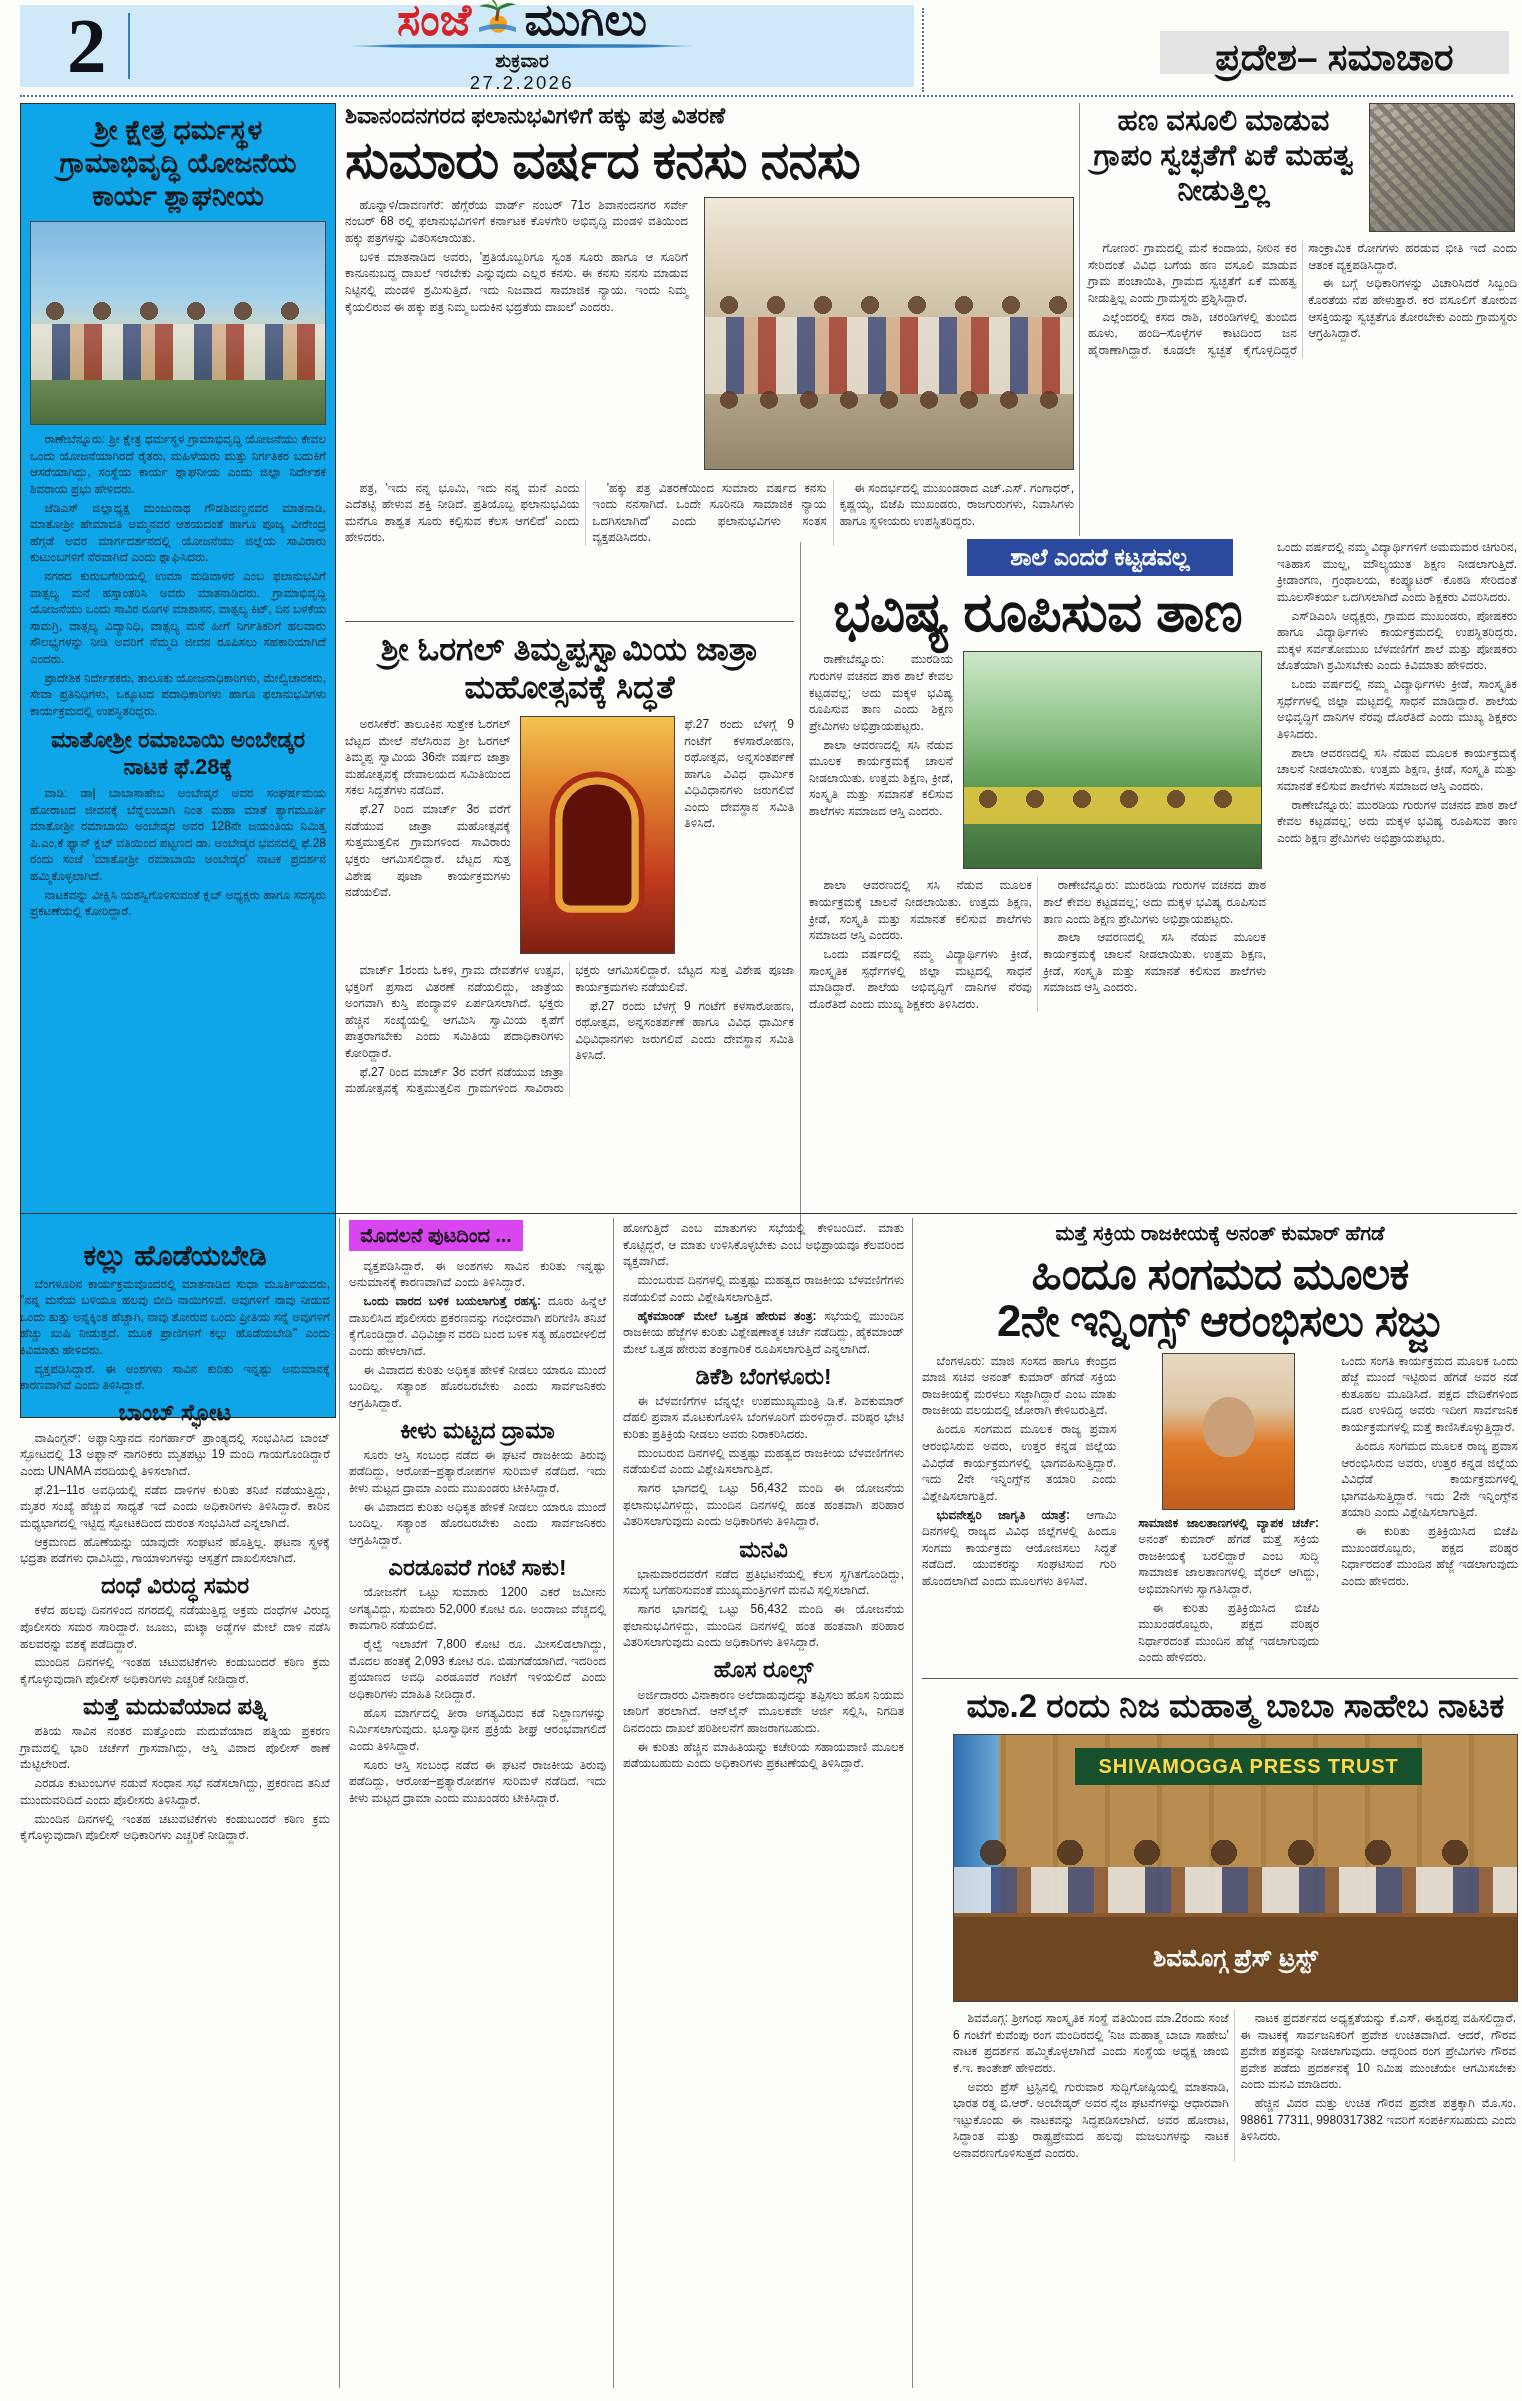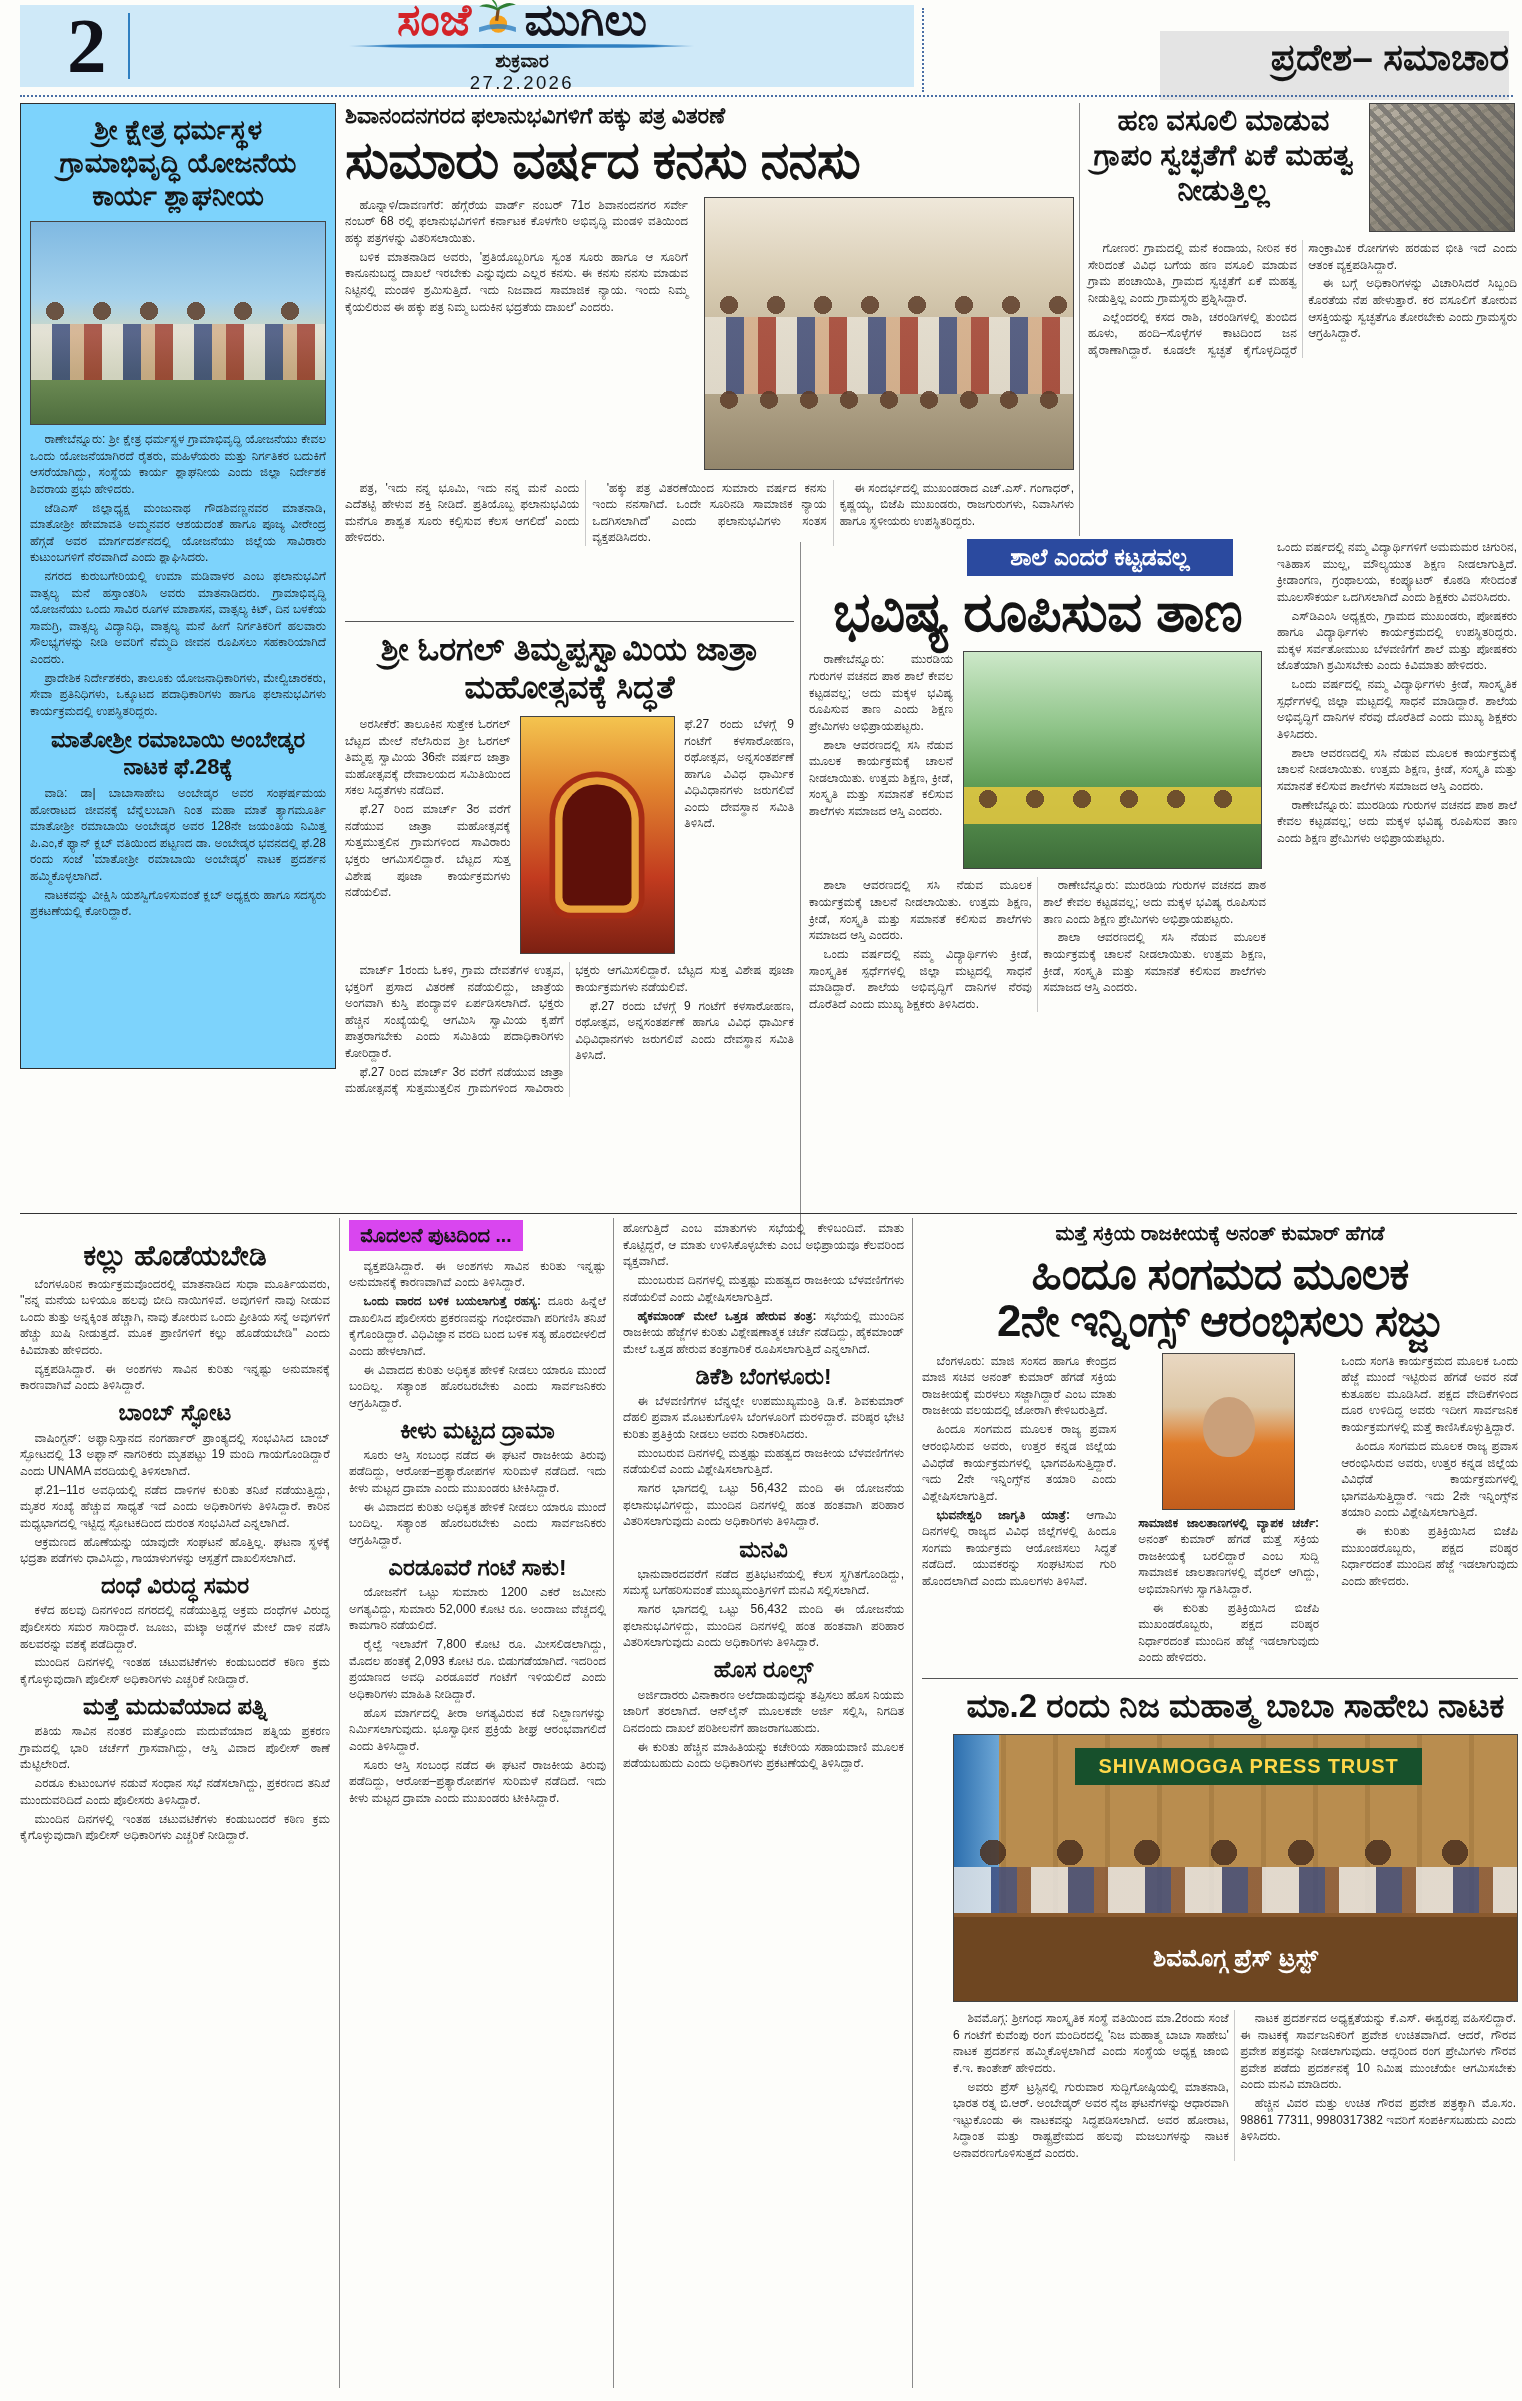--- a/index.html
+++ b/index.html
@@ -12,35 +12,35 @@
   .mast-div{width:2.4px;height:66px;background:#2f7fc1;}
   .mast-center{flex:1;text-align:center;}
   .logo-row{font-size:44px;font-weight:800;line-height:1.05;display:flex;justify-content:center;align-items:center;gap:3.2px;}
   .logo-first{color:#d42328;}
   .logo-second{color:#14141c;}
   .logo-underline{height:4px;width:347px;margin:0.8px auto 2.4px;border-radius:50%;
       background:linear-gradient(90deg,transparent,#2f7fc1 12%,#2f7fc1 88%,transparent);}
   .mast-day{font-size:18.6px;font-weight:700;}
   .mast-date{font-size:18.6px;letter-spacing:2.4px;}
   .mast-vdots{left:922px;top:8px;height:84px;border-left:2.4px dotted #4a6fa5;}
-  .section-head{left:1160px;top:31px;width:349px;height:69px;background:#e4e4e4;
-      font-size:37px;font-weight:700;text-align:right;line-height:53px;}
+  .section-head{left:1160px;top:31px;width:349px;height:43px;background:#e4e4e4;
+      font-size:37px;font-weight:700;text-align:center;line-height:53px;}
   .rule-dotted{left:20px;top:95px;width:1493px;border-top:2.4px dotted #4a6fa5;}
   .vrule{border-left:0.8px solid #8a8a8a;}
   .hrule{border-top:0.8px solid #555;}
   
   .p{font-size:12px;line-height:1.38;text-align:justify;margin:0 0 2.4px;text-indent:14.5px;color:#1b1b1b;}
   .p.nolede{text-indent:0;}
   .cols2{column-count:2;column-gap:11.3px;column-rule:0.8px solid #c9c9c9;}
   .cols3{column-count:3;column-gap:13px;column-rule:0.8px solid #c9c9c9;}
   .kicker{font-size:22px;font-weight:700;line-height:1.15;}
   .headline-xl{font-size:52px;font-weight:800;letter-spacing:-0.8px;line-height:1.04;margin:4.8px 0 9.7px;}
   .subhead-c{font-size:22px;font-weight:700;text-align:center;margin:8px 0 4.8px;line-height:1.2;}
   
-  .leftbox{left:20px;top:103px;width:316px;height:966px;background:#7dd3fc;border:0.8px solid #2e2e2e;
+  .leftbox{left:20px;top:103px;width:316px;height:1315px;background:#0ea5e9;border:0.8px solid #2e2e2e;
       padding:9.7px 9px;box-sizing:border-box;}
   .lb-headline{font-size:27px;font-weight:800;text-align:center;line-height:1.22;}
   
   .photo{position:relative;overflow:hidden;border:0.8px solid #444;background:#cfcfcf;}
   .heads{position:absolute;left:0;right:0;height:31px;
       background-image:radial-gradient(circle 9px at 24px 12px,#5d3c28 99%,transparent 100%);
       background-size:47px 29px;background-repeat:repeat-x;opacity:.85;}
   .bodies{position:absolute;left:0;right:0;height:56px;opacity:.8;
       background:repeating-linear-gradient(90deg,#e9e4d8 0 21px,#3c4a7c 21px 39px,#d9b08c 39px 53px,#a33c2e 53px 71px);}
   .ph-vatsalya{background:linear-gradient(180deg,#7fb9e2 0%,#a6d2ec 38%,#cdd8c6 55%,#6d8c54 76%,#4e6d3e 100%);}

